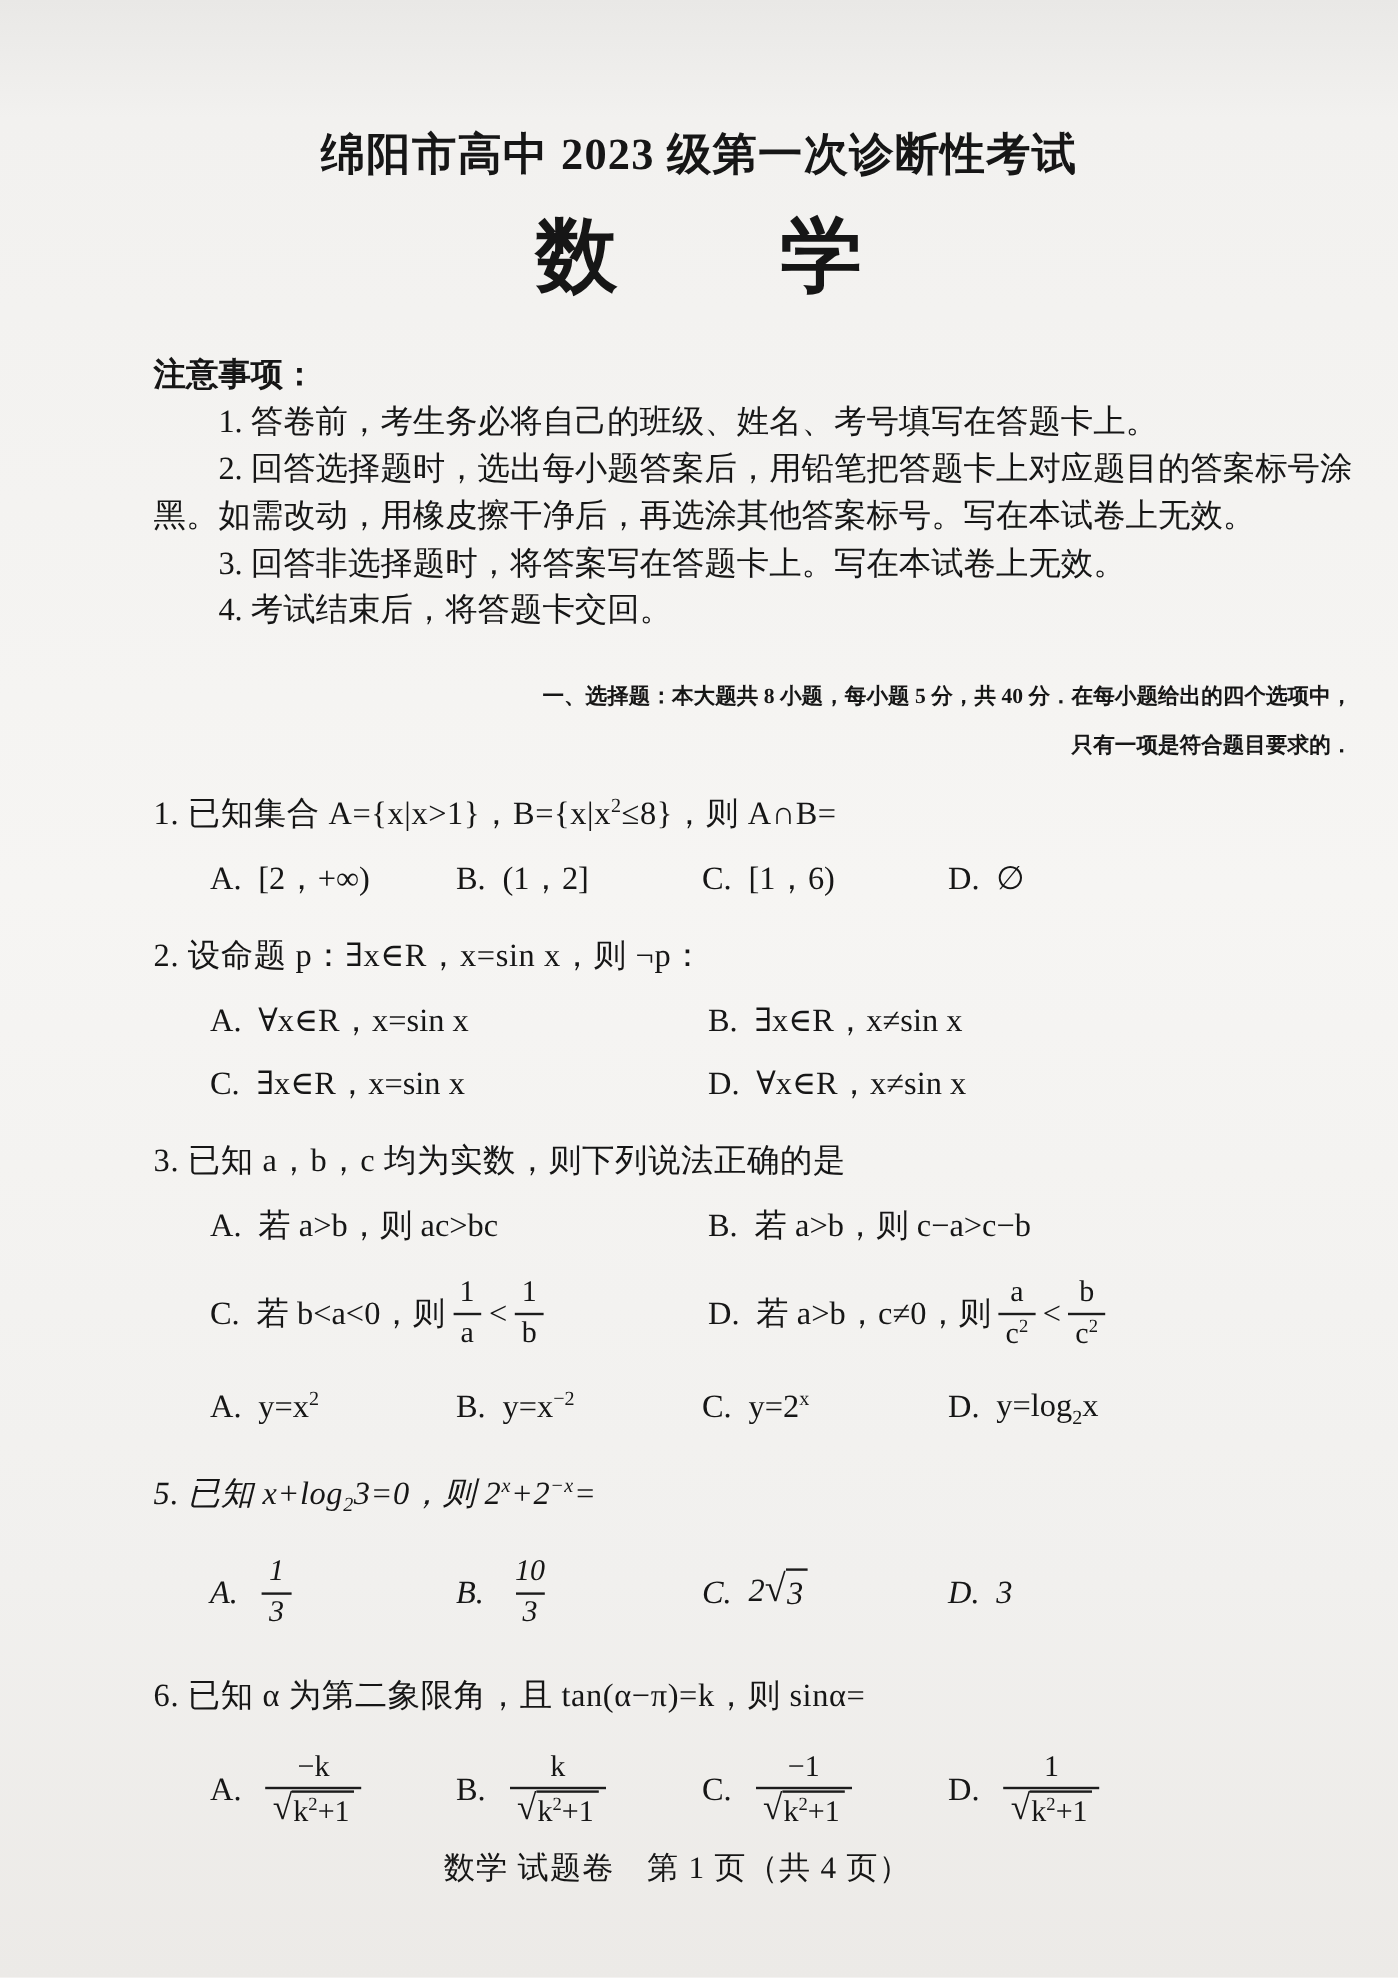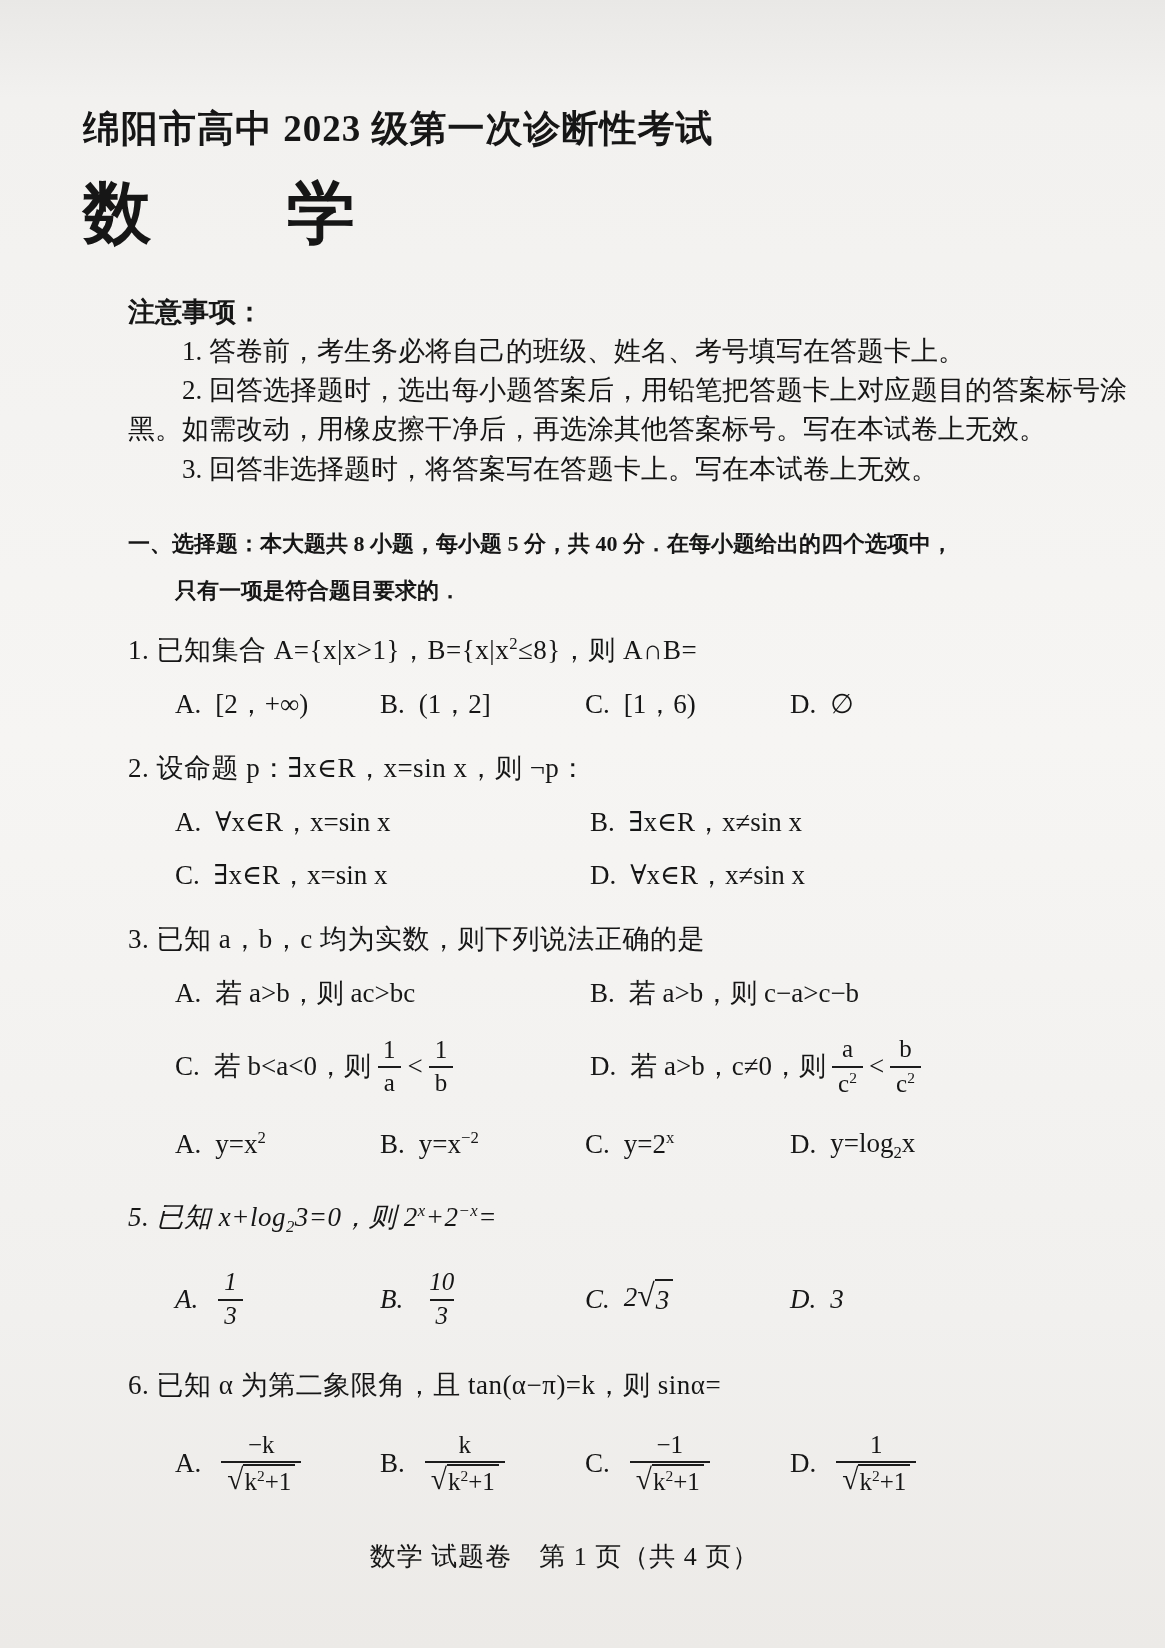--- a/index.html
+++ b/index.html
@@ -8,27 +8,27 @@
     background:linear-gradient(180deg,#e9e8e6 0%,#f2f1ef 6%,#f6f5f3 45%,#f1f0ee 80%,#eceae7 100%);
     font-family:"Liberation Serif","DejaVu Serif",serif;
     color:#161616;
     position:relative;
   }
   .page{
     padding:104px 38px 0 128px;
     width:999px;
     position:relative;
   }
-  .titles{position:relative;left:-45px;}
+  .titles{position:relative;left:-45px;text-align:center;}
   .title1{font-size:37px;font-weight:700;letter-spacing:1px;}
   .title2{font-size:68px;font-weight:700;margin-top:14px;}
   .notice{margin-top:34px;font-size:27px;line-height:1.45;}
   .notice-heading{font-weight:700;}
   .notice p{margin:0;text-indent:2em;}
-  .sec{margin-top:40px;font-size:22px;font-weight:700;line-height:1.4;}
+  .sec{margin-top:40px;font-size:18px;font-weight:700;line-height:1.4;text-align:right;}
   .sec .l2{margin-top:16px;padding-left:47px;}
   .q{margin-top:26px;font-size:27px;line-height:1.4;}
   .stem{letter-spacing:.5px;}
   .row-opts{display:flex;align-items:center;padding-left:47px;margin-top:16px;}
   .opt{display:flex;align-items:center;}
   .o4 .opt{width:205px;}
   .o4 .opt:last-child{width:auto;flex:1;}
   .o2 .opt{width:415px;}
   .o2 .opt:last-child{width:auto;flex:1;}
   .lab{margin-right:14px;}
@@ -59,20 +59,21 @@
   <div class="titles">
     <div class="title1">绵阳市高中 2023 级第一次诊断性考试</div>
     <div class="title2">数　　学</div>
   </div>
 
   <div class="notice">
     <div class="notice-heading">注意事项：</div>
     <p>1. 答卷前，考生务必将自己的班级、姓名、考号填写在答题卡上。</p>
     <p>2. 回答选择题时，选出每小题答案后，用铅笔把答题卡上对应题目的答案标号涂黑。如需改动，用橡皮擦干净后，再选涂其他答案标号。写在本试卷上无效。</p>
     <p>3. 回答非选择题时，将答案写在答题卡上。写在本试卷上无效。</p>
+    <p>4. 考试结束后，将答题卡交回。</p>
   </div>
 
   <div class="sec">
     <div class="l1">一、选择题：本大题共 8 小题，每小题 5 分，共 40 分．在每小题给出的四个选项中，</div>
     <div class="l2">只有一项是符合题目要求的．</div>
   </div>
 
   <div class="q">
     <div class="stem"><span>1. 已知集合 A={x|x&gt;1}，B={x|x</span><sup>2</sup><span>≤8}，则 A∩B=</span></div>
     <div class="row-opts o4">

